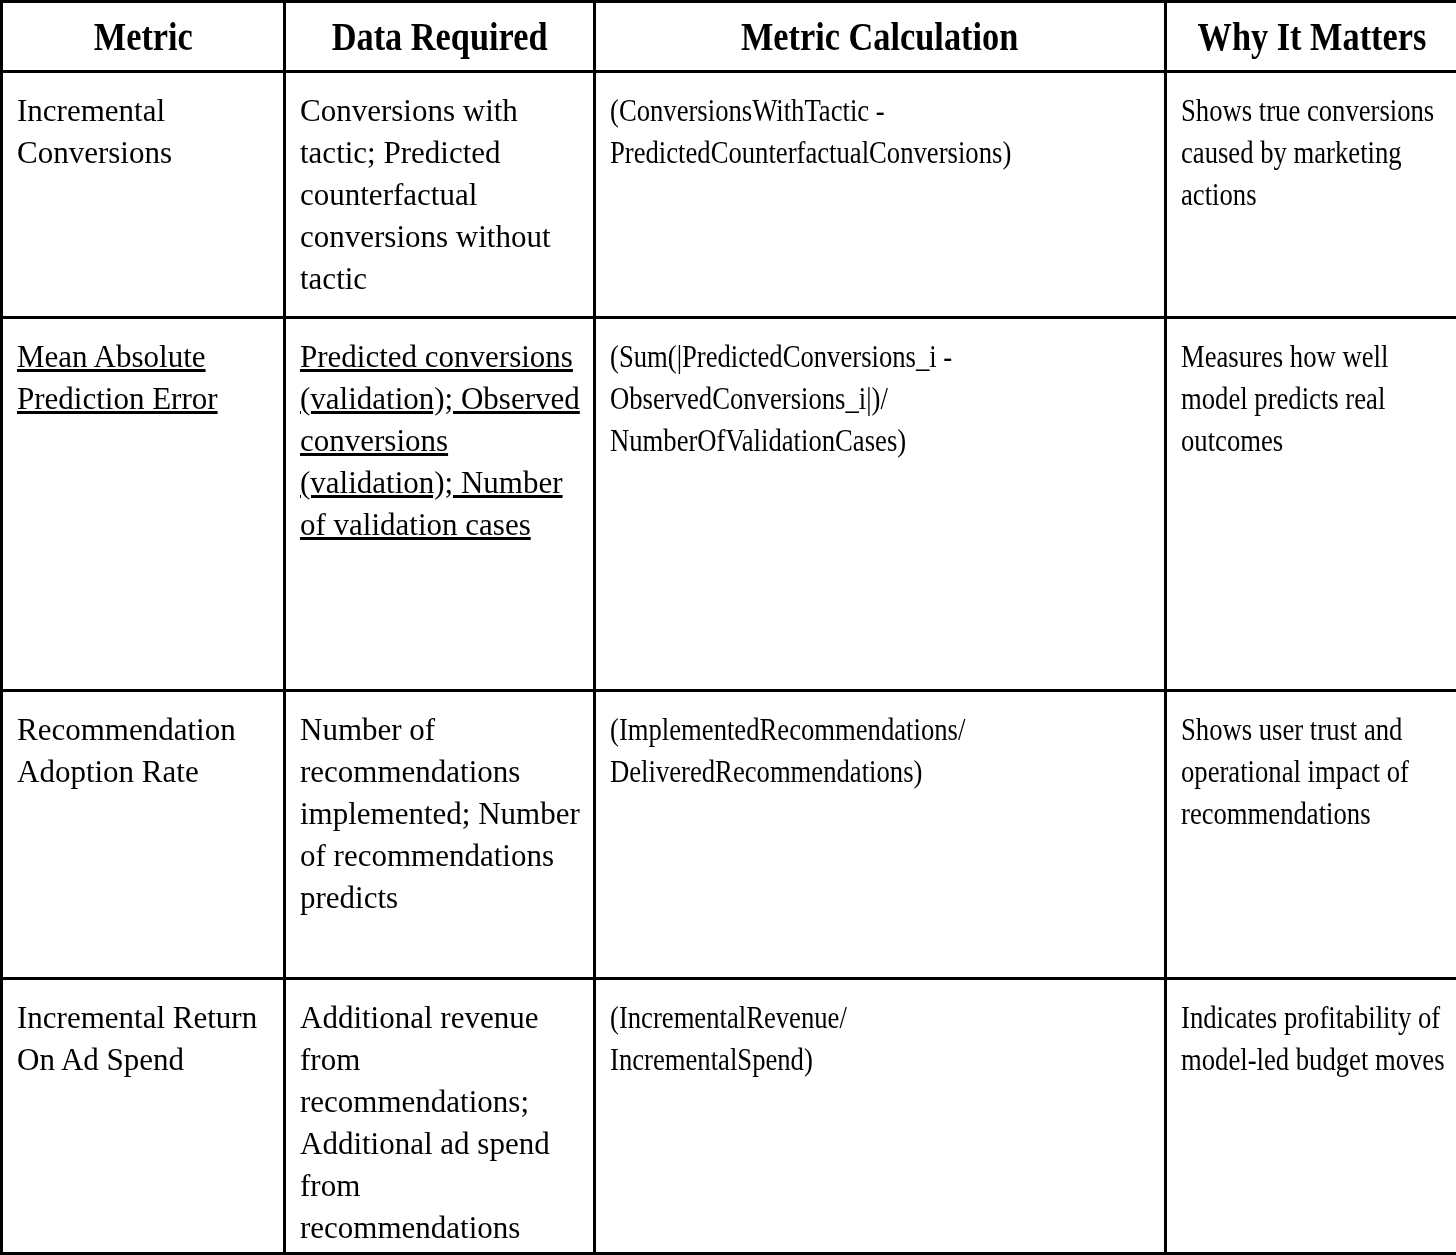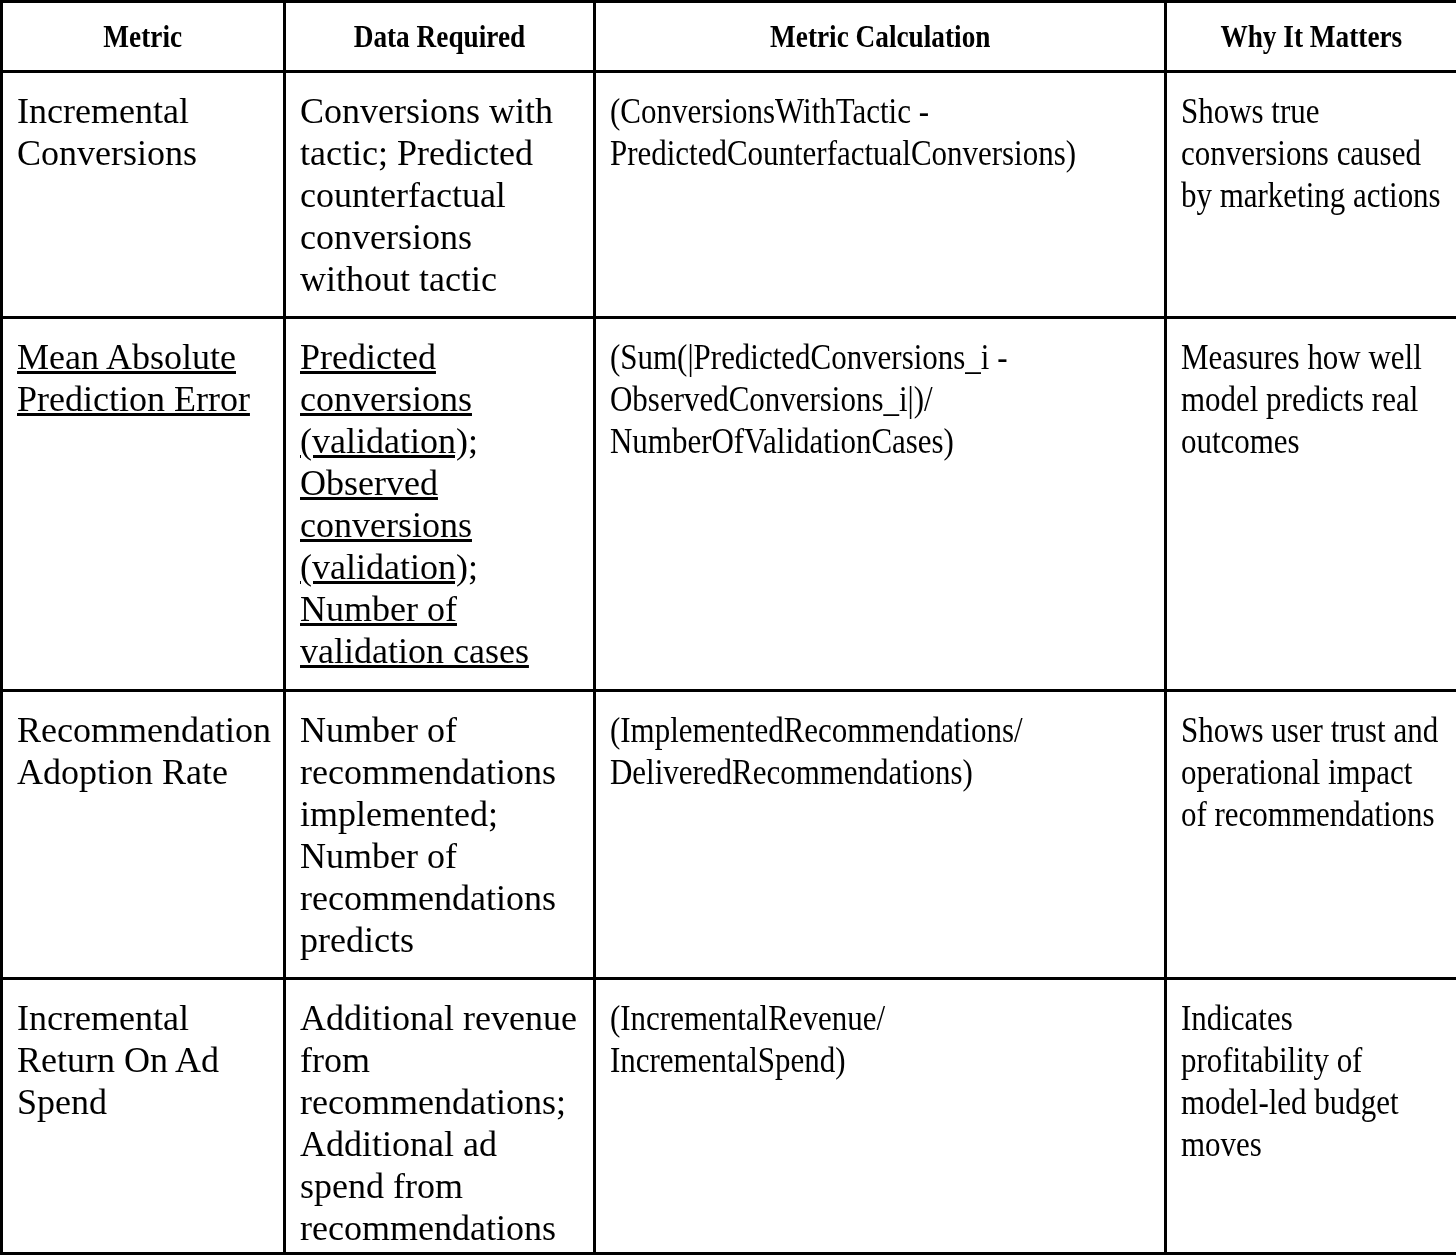--- a/index.html
+++ b/index.html
@@ -22,32 +22,32 @@
     }
     table.metrics col.c1 { width: 283px; }
     table.metrics col.c2 { width: 310px; }
     table.metrics col.c3 { width: 571px; }
     table.metrics col.c4 { width: 292px; }
     table.metrics th,
     table.metrics td {
       border: 3px solid #000000;
       vertical-align: top;
       text-align: left;
-      font-size: 36px;
+      font-size: 31px;
       line-height: 42px;
       padding: 0 10px 0 14px;
       overflow: hidden;
     }
     table.metrics th {
       font-weight: bold;
       text-align: center;
       vertical-align: middle;
       height: 67px;
       padding: 0 6px;
-      font-size: 31px;
+      font-size: 39px;
     }
     table.metrics td {
       padding-top: 17px;
     }
     tr.r1 { height: 243px; }
     tr.r2 { height: 369px; text-decoration: underline; }
     tr.r3 { height: 284px; }
     tr.r4 { height: 260px; }
     td.calc .cond {
       display: inline-block;

